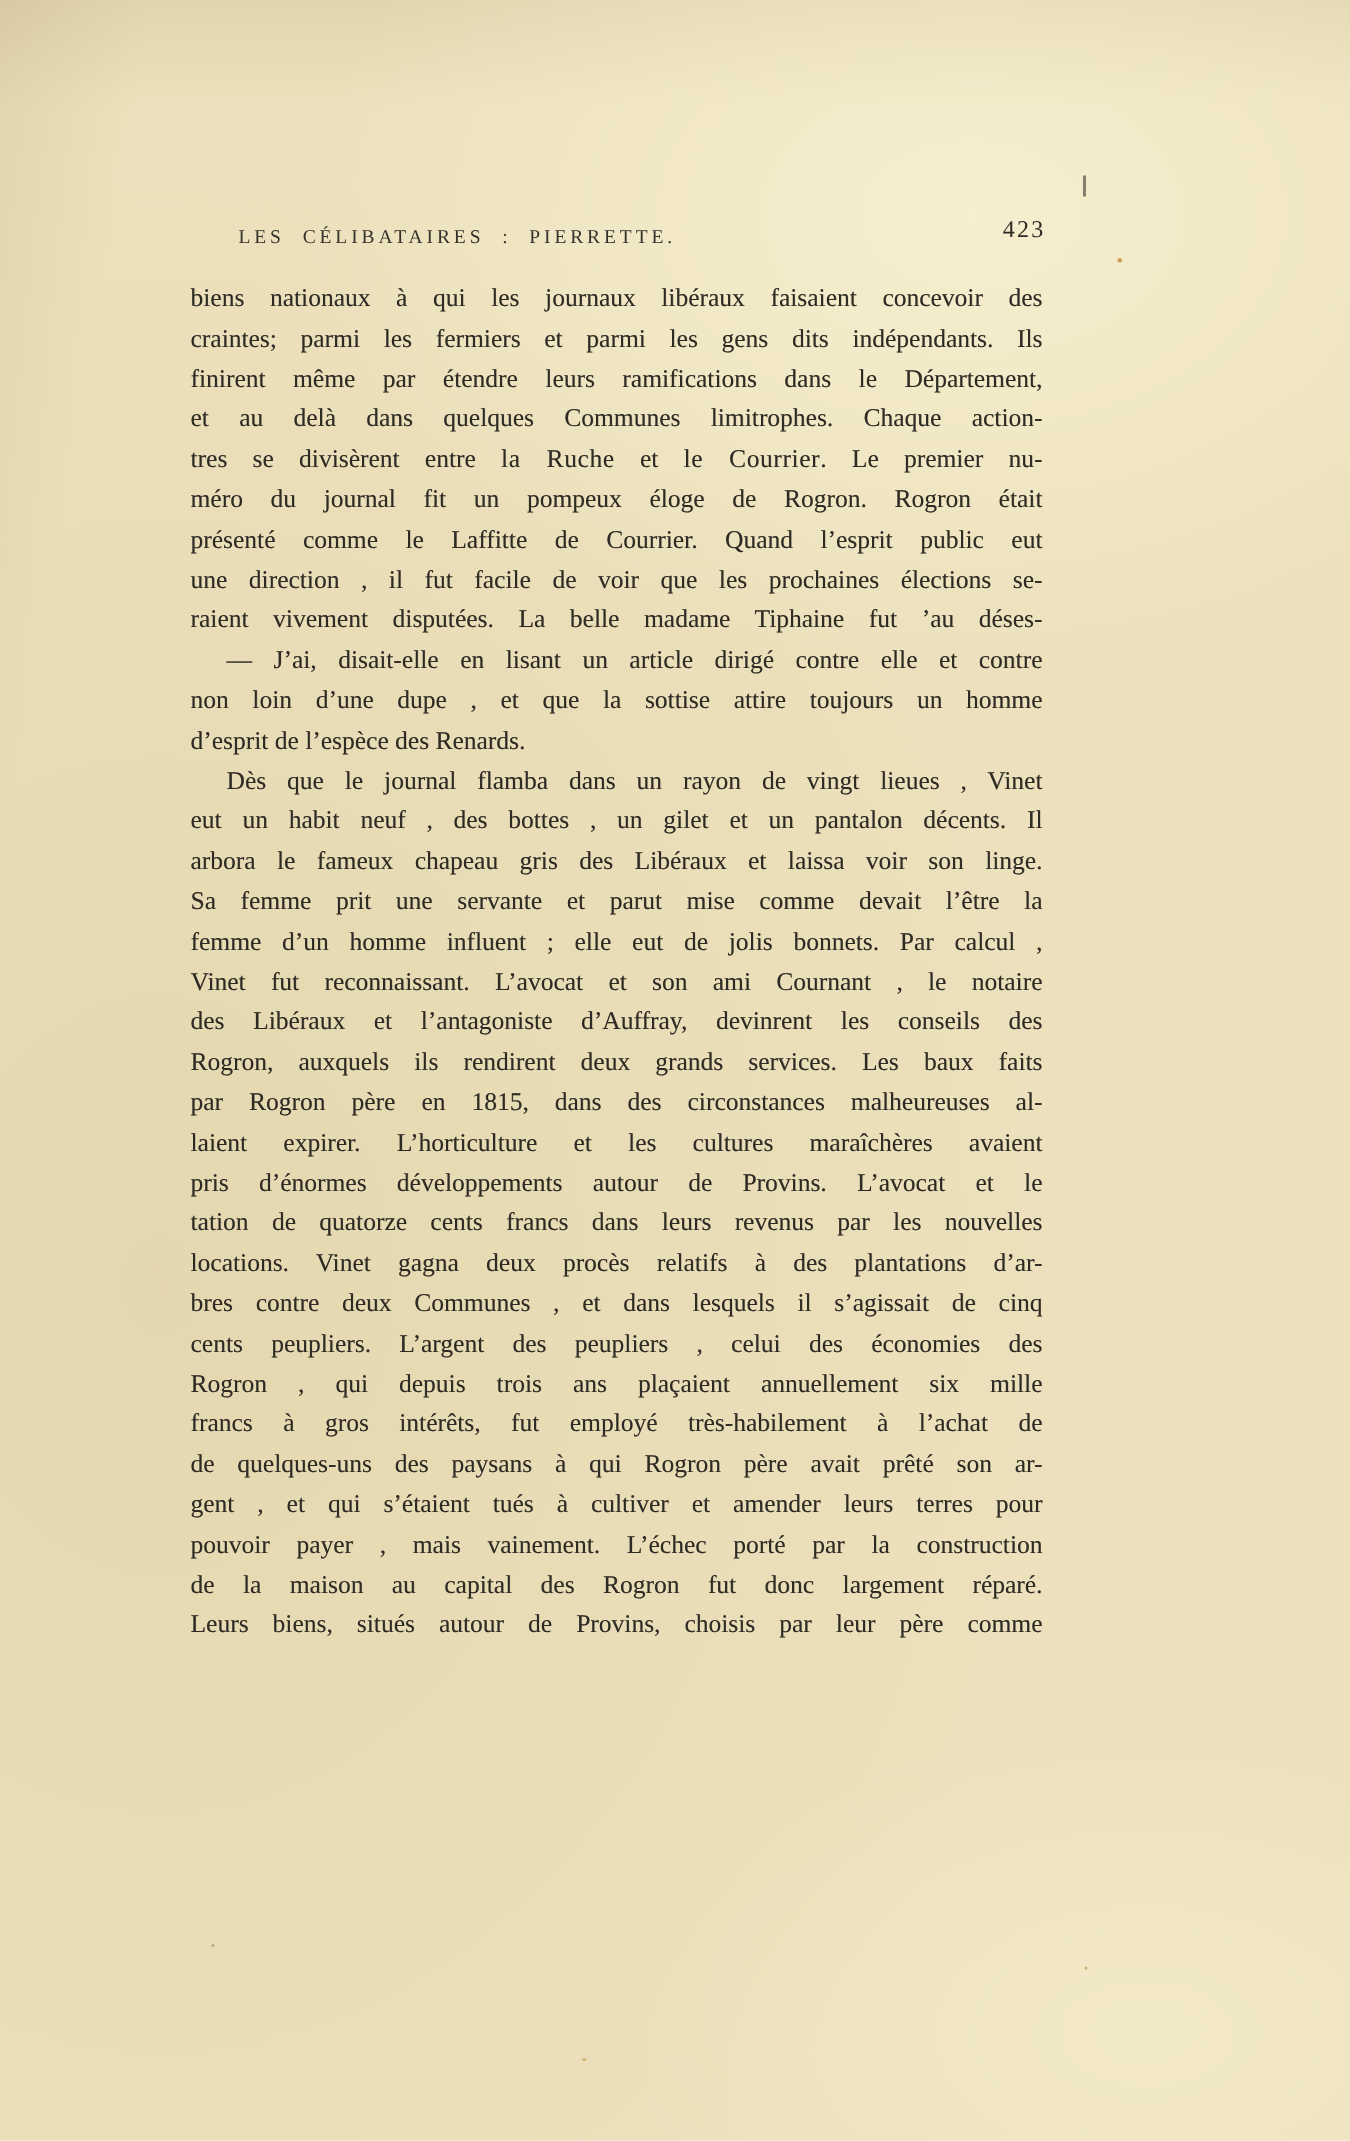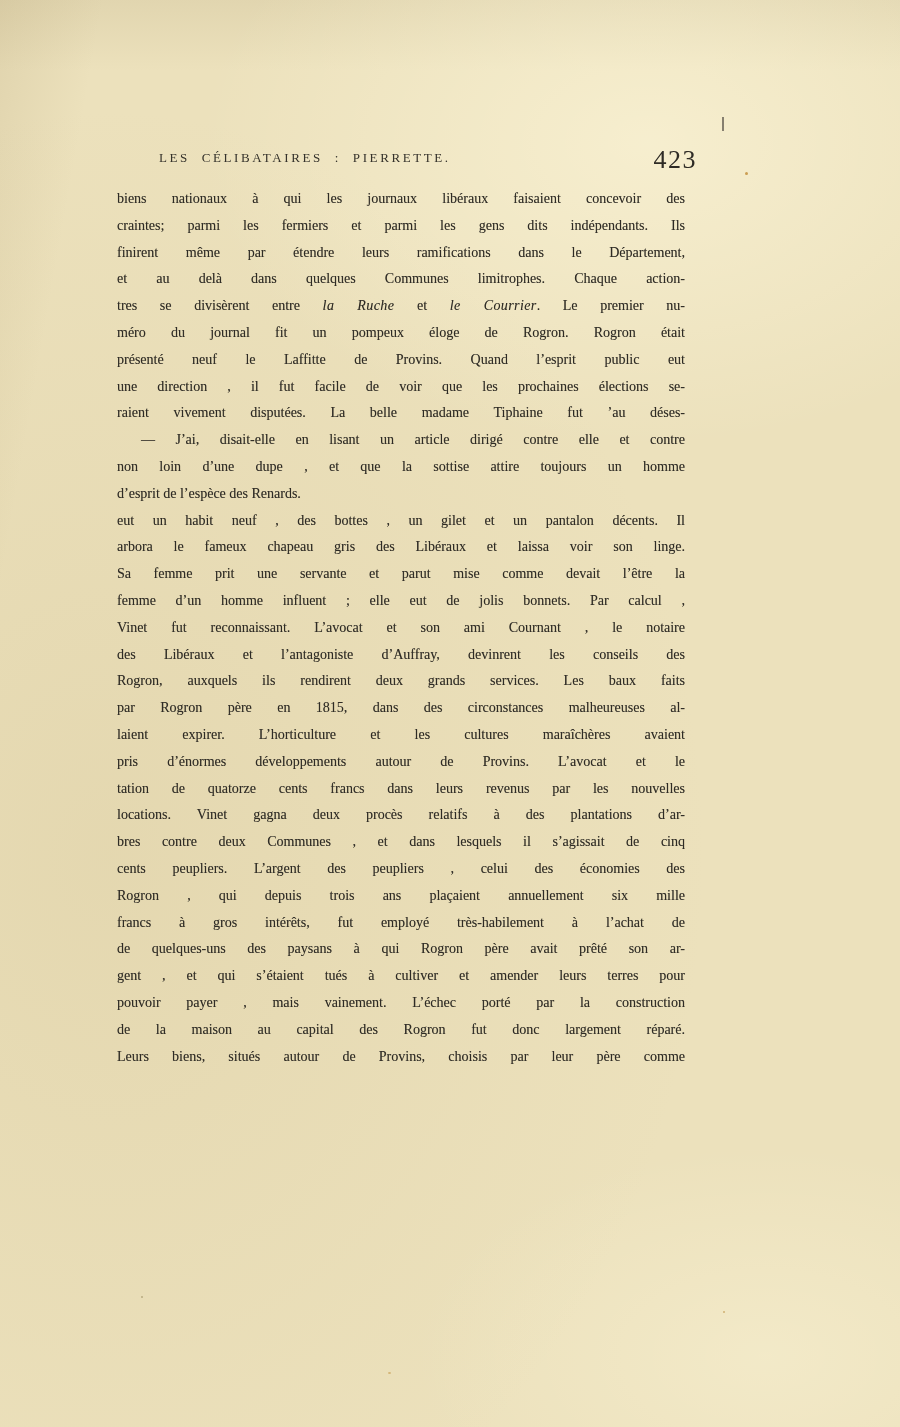--- a/index.html
+++ b/index.html
@@ -29,52 +29,52 @@
     display: block;
     padding-left: 30px; 
     font-size: 13px;
     letter-spacing: 2.6px;
     word-spacing: 6px;
     color: #35322b;
   }
   .folio {
     position: absolute;
     right: 0; top: -5px;
-    font-size: 26px;
+    font-size: 16px;
     letter-spacing: 1.5px;
     color: #2e2b25;
   }
   .tick-mark {
     position: absolute;
     left: 722px; top: 117px;
     width: 2px; height: 14px;
     background: #6a6457;
     opacity: 0.8;
   }
   .speck { position: absolute; border-radius: 50%; }
   .speck.s1 { left: 745px; top: 172px; width: 3px; height: 3px; background: #c08a33; opacity: .8; }
   .speck.s2 { left: 388px; top: 1372px; width: 3px; height: 2px; background: #c59a4a; opacity: .6; }
   .speck.s3 { left: 723px; top: 1311px; width: 2px; height: 2px; background: #b98b3a; opacity: .6; }
   .speck.s4 { left: 141px; top: 1296px; width: 2px; height: 2px; background: #8a7a4c; opacity: .5; }
   .text-block {
     position: absolute;
-    left: 117px; top: 186px;
+    left: 127px; top: 186px;
     width: 568px;
-    font-size: 14px;
+    font-size: 17px;
     line-height: 26.8px;
     text-shadow: 0.2px 0.2px 0.4px rgba(44,40,30,0.35);
   }
   .line {
     text-align: justify;
     text-align-last: justify;
     white-space: normal;
   }
   .line.last { text-align-last: left; }
   .line.indent { text-indent: 24px; }
-  .it { font-style: italic; letter-spacing: 0.4px; }
+  .it { letter-spacing: 0.4px; }
 </style>
 </head>
 <body>
 
 <div class="page">
 
   <div class="tick-mark"></div>
   <div class="speck s1"></div>
   <div class="speck s2"></div>
   <div class="speck s3"></div>
@@ -87,32 +87,33 @@
 
   <div class="text-block">
 
     <div>
       <div class="line">biens nationaux à qui les journaux libéraux faisaient concevoir des</div>
       <div class="line">craintes; parmi les fermiers et parmi les gens dits indépendants. Ils</div>
       <div class="line">finirent même par étendre leurs ramifications dans le Département,</div>
       <div class="line">et au delà dans quelques Communes limitrophes. Chaque action-</div>
       <div class="line"><span>tres se divisèrent entre </span><span class="it">la Ruche</span><span> et </span><span class="it">le Courrier</span><span>. Le premier nu-</span></div>
       <div class="line">méro du journal fit un pompeux éloge de Rogron. Rogron était</div>
-      <div class="line">présenté neuf le Laffitte de Provins. Quand l’esprit public eut</div>
+      <div class="line">présenté comme le Laffitte de Courrier. Quand l’esprit public eut</div>
       <div class="line">une direction , il fut facile de voir que les prochaines élections se-</div>
       <div class="line">raient vivement disputées. La belle madame Tiphaine fut ’au déses-</div>
     </div>
 
     <div>
       <div class="line indent">— J’ai, disait-elle en lisant un article dirigé contre elle et contre</div>
       <div class="line">non loin d’une dupe , et que la sottise attire toujours un homme</div>
       <div class="line last">d’esprit de l’espèce des Renards.</div>
     </div>
 
     <div>
+      <div class="line indent">Dès que le journal flamba dans un rayon de vingt lieues , Vinet</div>
       <div class="line">eut un habit neuf , des bottes , un gilet et un pantalon décents. Il</div>
       <div class="line">arbora le fameux chapeau gris des Libéraux et laissa voir son linge.</div>
       <div class="line">Sa femme prit une servante et parut mise comme devait l’être la</div>
       <div class="line">femme d’un homme influent ; elle eut de jolis bonnets. Par calcul ,</div>
       <div class="line">Vinet fut reconnaissant. L’avocat et son ami Cournant , le notaire</div>
       <div class="line">des Libéraux et l’antagoniste d’Auffray, devinrent les conseils des</div>
       <div class="line">Rogron, auxquels ils rendirent deux grands services. Les baux faits</div>
       <div class="line">par Rogron père en 1815, dans des circonstances malheureuses al-</div>
       <div class="line">laient expirer. L’horticulture et les cultures maraîchères avaient</div>
       <div class="line">pris d’énormes développements autour de Provins. L’avocat et le</div>

